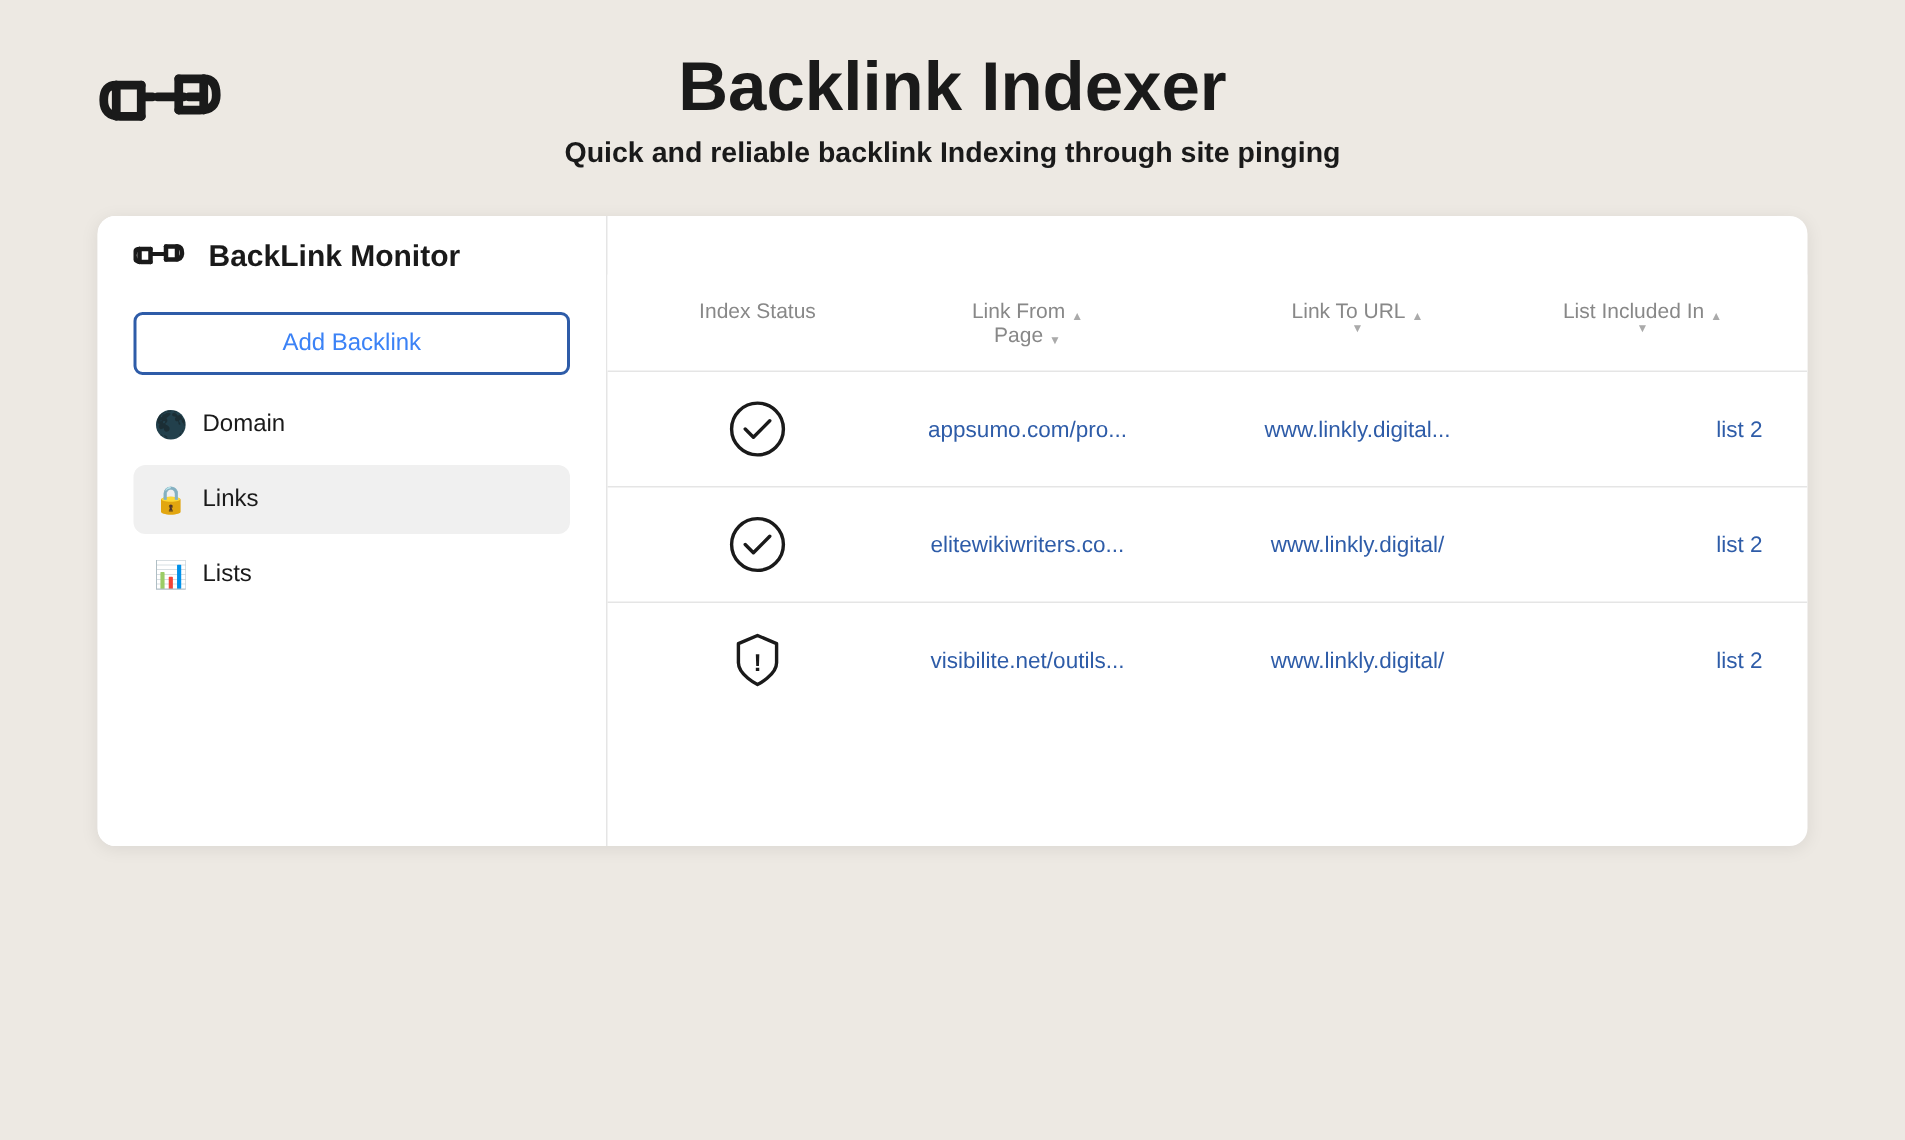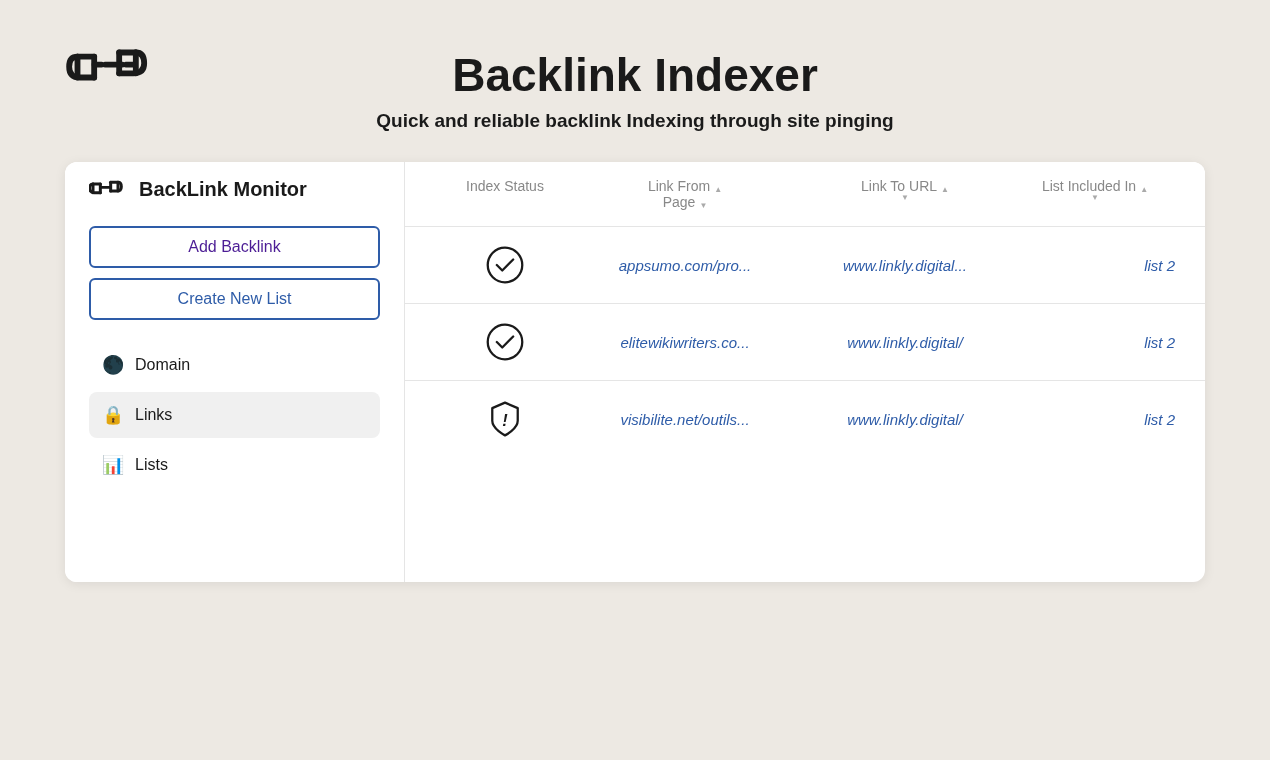--- a/index.html
+++ b/index.html
@@ -32,21 +32,21 @@
 
     .logo-svg {
       width: 100px;
       height: 70px;
     }
 
     .page-title {
       font-size: 46px;
       font-weight: 800;
       color: #1a1a1a;
-      margin-top: 18px;
+      margin-top: 0;
       text-align: center;
     }
 
     .page-subtitle {
       font-size: 19px;
       font-weight: 700;
       color: #1a1a1a;
       text-align: center;
       margin-top: 8px;
     }
@@ -92,21 +92,21 @@
       color: #1a1a1a;
     }
 
     .btn-add-backlink {
       display: block;
       width: 100%;
       padding: 10px 0;
       border: 2px solid #2e5ca8;
       border-radius: 6px;
       background: transparent;
-      color: #4c1d95;
+      color: #3b82f6;
       font-size: 16px;
       font-weight: 500;
       cursor: pointer;
       margin-bottom: 10px;
       text-align: center;
     }
 
     .btn-create-list {
       display: block;
       width: 100%;
@@ -154,20 +154,21 @@
       flex-direction: column;
     }
 
     
     .table-header {
       display: grid;
       grid-template-columns: 140px 1fr 1fr 160px;
       padding: 16px 30px;
       border-bottom: 1px solid #e5e5e5;
       background: #fff;
+      margin-top: 39px;
     }
 
     .th-cell {
       display: flex;
       flex-direction: column;
       align-items: center;
       font-size: 14px;
       color: #888;
       text-align: center;
       gap: 0px;
@@ -187,21 +188,20 @@
       line-height: 1;
     }
 
     
     .table-row {
       display: grid;
       grid-template-columns: 140px 1fr 1fr 160px;
       padding: 18px 30px;
       border-bottom: 1px solid #e5e5e5;
       align-items: center;
-      font-style: italic;
     }
 
     .table-row:last-child {
       border-bottom: none;
     }
 
     .status-cell {
       display: flex;
       justify-content: center;
       align-items: center;
@@ -280,21 +280,20 @@
           <path d="M87 46 L87 20"></path>
           <path d="M65 20 L65 46"></path>
           <path d="M65 20 L87 20"></path>
         </g>
         <rect x="32" y="31" width="34" height="8" rx="3" fill="#1a1a1a"></rect>
       </svg>
       <span class="sidebar-title">BackLink Monitor</span>
     </div>
 
     <button class="btn-add-backlink">Add Backlink</button>
-    <button class="btn-create-list">Create New List</button>
 
     <div class="nav-item">
       <span class="nav-icon">🌑</span>
       <span>Domain</span>
     </div>
 
     <div class="nav-item active">
       <span class="nav-icon">🔒</span>
       <span>Links</span>
     </div>

